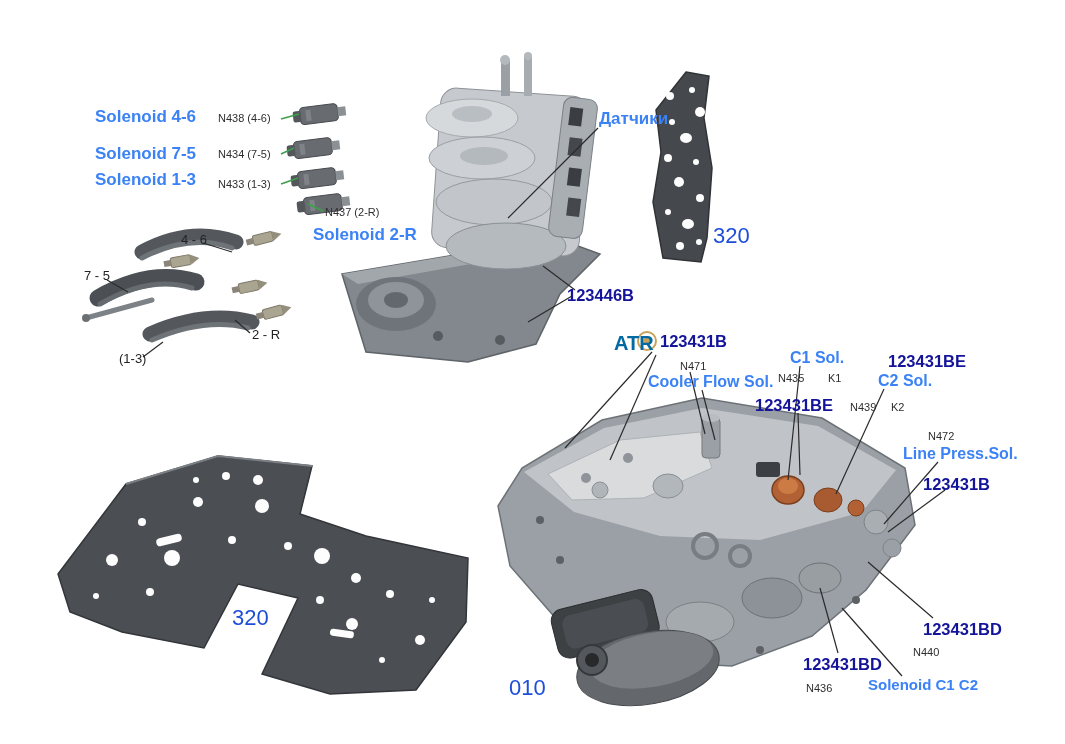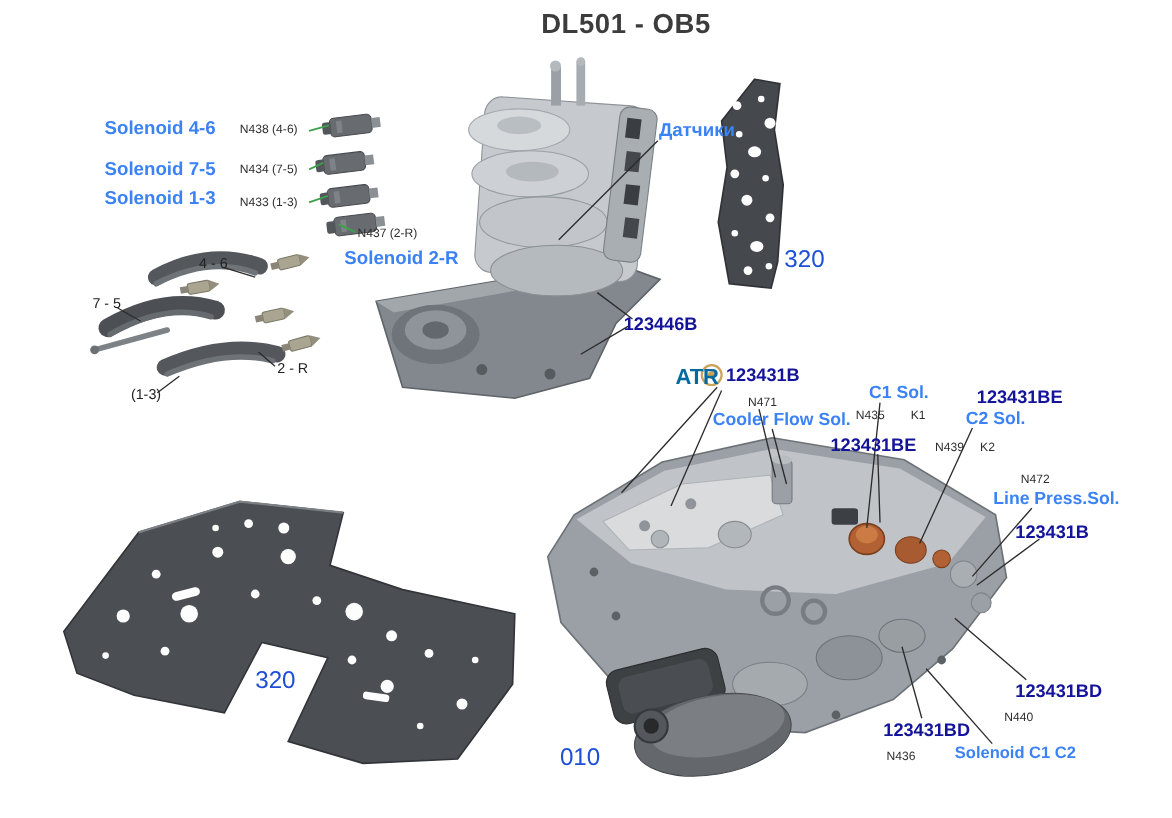--- a/index.html
+++ b/index.html
@@ -224,21 +224,20 @@
     </g>
 
     <g stroke="#3da04a" stroke-width="1.6">
       <line x1="281" y1="119" x2="299" y2="114"></line>
       <line x1="281" y1="154" x2="294" y2="148"></line>
       <line x1="281" y1="184" x2="298" y2="178"></line>
       <line x1="323" y1="211" x2="308" y2="204"></line>
     </g>
   </svg>
 
-  <div class="title" style="left:492px; top:8px;">DL501 - OB5</div>
 
   <div class="lbl bold" style="left:95px; top:108px;">Solenoid 4-6</div>
   <div class="lbl small" style="left:218px; top:112px;">N438 (4-6)</div>
   <div class="lbl bold" style="left:95px; top:145px;">Solenoid 7-5</div>
   <div class="lbl small" style="left:218px; top:148px;">N434 (7-5)</div>
   <div class="lbl bold" style="left:95px; top:171px;">Solenoid 1-3</div>
   <div class="lbl small" style="left:218px; top:178px;">N433 (1-3)</div>
   <div class="lbl small" style="left:325px; top:206px;">N437 (2-R)</div>
   <div class="lbl bold" style="left:313px; top:226px;">Solenoid 2-R</div>
 

